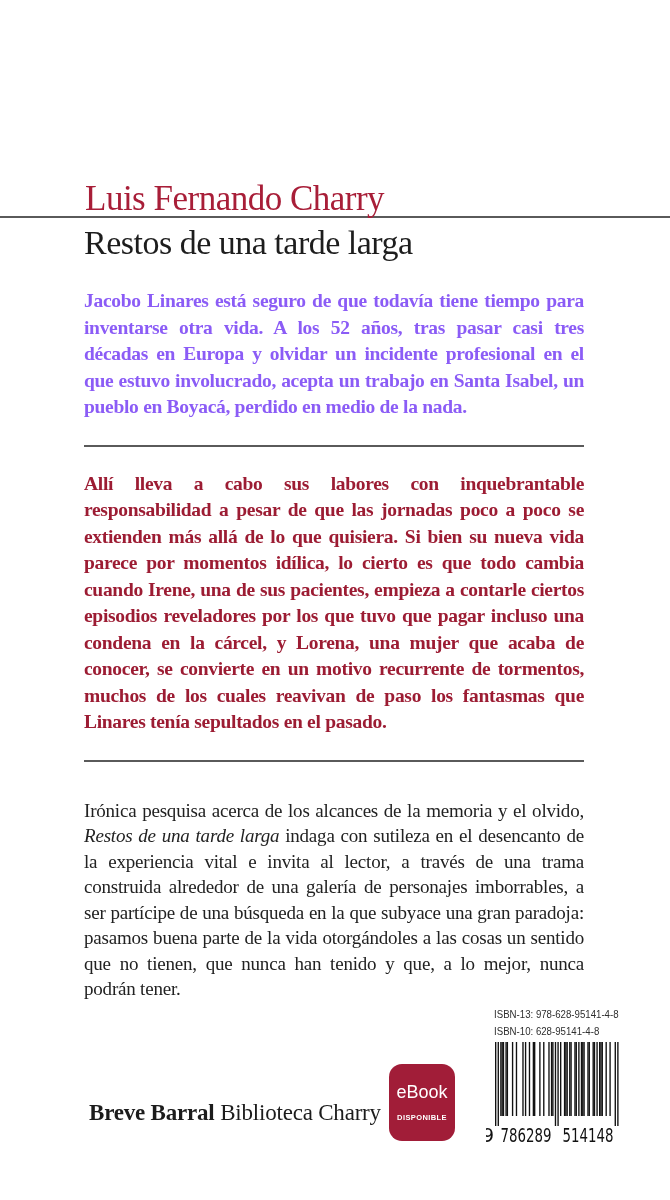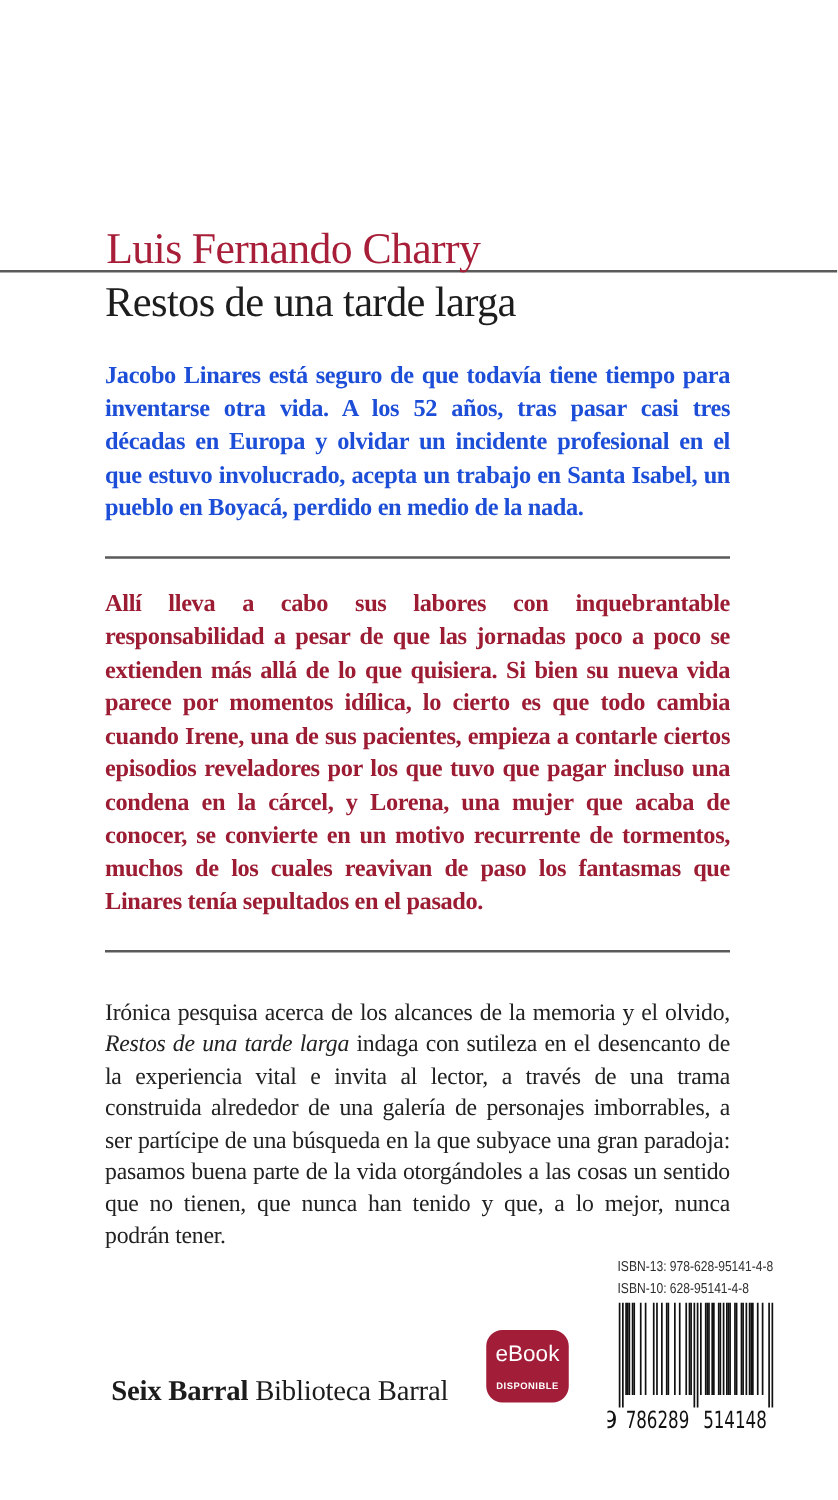--- a/index.html
+++ b/index.html
@@ -22,21 +22,21 @@
     position:absolute;left:84px;top:224px;
     font-size:34px;line-height:1.1;letter-spacing:-0.5px;white-space:nowrap;
     color:var(--text-black,#1d1d1d);
   }
 
   
   .text-col{position:absolute;left:84px;top:288px;width:500px;}
   .para{margin:0;text-align:justify;hyphens:auto;-webkit-hyphens:auto;}
   .para-intro{
     font-size:19.5px;line-height:26.5px;font-weight:bold;
-    letter-spacing:-0.3px;color:#1d4ed8;
+    letter-spacing:-0.3px;color:#8b5cf6;
   }
   .divider{
     border:none;height:2px;background:var(--rule-gray,#5a5a5a);
     margin:24px 0 0 0;
   }
   .para-red{
     margin-top:24px;font-size:19.5px;line-height:26.5px;font-weight:bold;
     letter-spacing:-0.3px;color:var(--body-red,#9c1c33);
   }
   .para-review{
@@ -54,21 +54,21 @@
   }
   .barcode{position:absolute;left:486px;top:1042px;width:136px;height:102px;}
   .barcode svg{display:block;}
   .barcode rect{fill:#111111;}
   .barcode text{
     fill:#111111;font-family:"DejaVu Sans","Liberation Sans",sans-serif;
     font-size:19px;
   }
 
   .ebook-badge{
-    position:absolute;left:389px;top:1064px;width:66px;height:58px;
+    position:absolute;left:389px;top:1064px;width:66px;height:77px;
     border-radius:13px;background:var(--badge-red,#a11d38);color:#ffffff;
     display:flex;flex-direction:column;align-items:center;justify-content:center;
     font-family:"Liberation Sans",sans-serif;text-align:center;
   }
   .ebook-title{font-size:18px;line-height:19px;font-weight:normal;}
   .ebook-sub{font-size:7.5px;font-weight:bold;letter-spacing:0.4px;margin-top:11px;}
 
   
   .publisher{
     position:absolute;left:89px;top:1099px;
@@ -157,16 +157,16 @@
         <text x="76.5" y="100" text-anchor="start" textLength="51" lengthAdjust="spacingAndGlyphs">514148</text>
       </svg>
   </div>
 
   <div class="ebook-badge">
     <div class="ebook-title">eBook</div>
     <div class="ebook-sub">DISPONIBLE</div>
   </div>
 
   <div class="publisher">
-    <span class="imprint">Seix Barral</span><span> </span><span class="collection">Biblioteca Barral</span>
+    <span class="imprint">Breve Barral</span><span> </span><span class="collection">Biblioteca Charry</span>
   </div>
 
 </div>
 
 </body></html>

